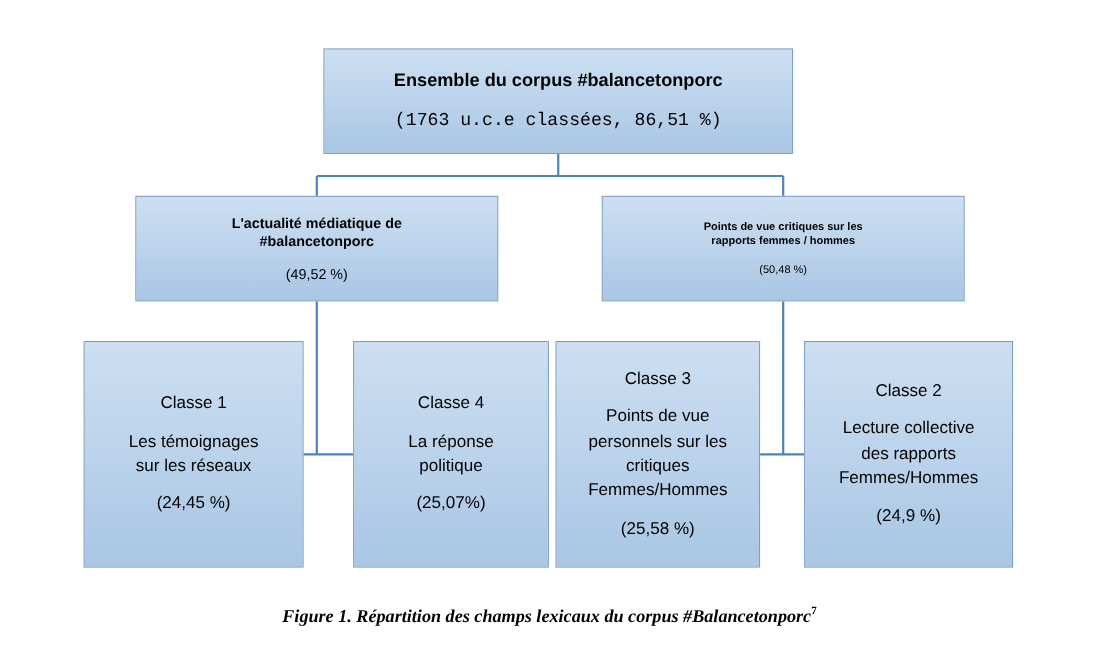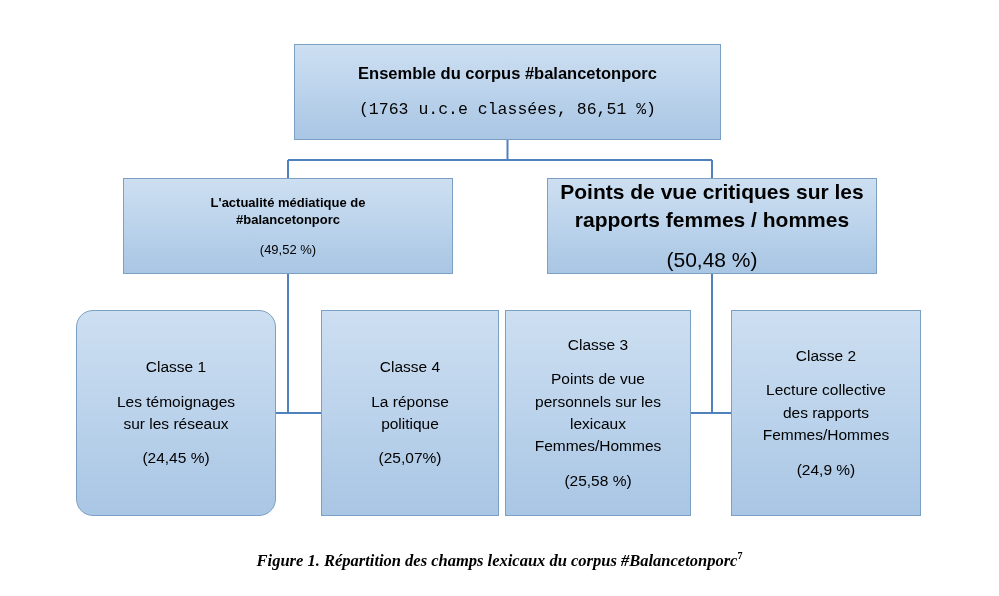--- a/index.html
+++ b/index.html
@@ -61,34 +61,34 @@
     width: 330px;
     height: 96px;
     font-size: 13px;
     padding: 4px 10px;
   }
   #branch-right {
     left: 547px;
     top: 178px;
     width: 330px;
     height: 96px;
-    font-size: 21px;
+    font-size: 10px;
     padding: 4px 10px;
   }
   #branch-left .sub, #branch-right .sub {
     margin-top: 12px;
   }
   
   .leaf {
     font-size: 15.5px;
     padding: 6px 8px;
     top: 310px;
     height: 206px;
   }
-  #leaf-1 { left: 76px;  width: 200px; border-radius: 17px; }
+  #leaf-1 { left: 76px;  width: 200px; }
   #leaf-4 { left: 321px; width: 178px; }
   #leaf-3 { left: 505px; width: 186px; }
   #leaf-2 { left: 731px; width: 190px; }
   .leaf .title { margin-bottom: 14px; }
   .leaf .desc  { margin-bottom: 14px; }
   .leaf .desc .line + .line { margin-top: 2px; }
 
   #caption {
     position: absolute;
     left: 0;
@@ -170,21 +170,21 @@
       <span class="line">politique</span>
     </span>
     <span class="line">(25,07%)</span>
   </div>
 
   <div class="node leaf" id="leaf-3">
     <span class="line title">Classe 3</span>
     <span class="desc">
       <span class="line">Points de vue</span>
       <span class="line">personnels sur les</span>
-      <span class="line">lexicaux</span>
+      <span class="line">critiques</span>
       <span class="line">Femmes/Hommes</span>
     </span>
     <span class="line">(25,58 %)</span>
   </div>
 
   <div class="node leaf" id="leaf-2">
     <span class="line title">Classe 2</span>
     <span class="desc">
       <span class="line">Lecture collective</span>
       <span class="line">des rapports</span>

